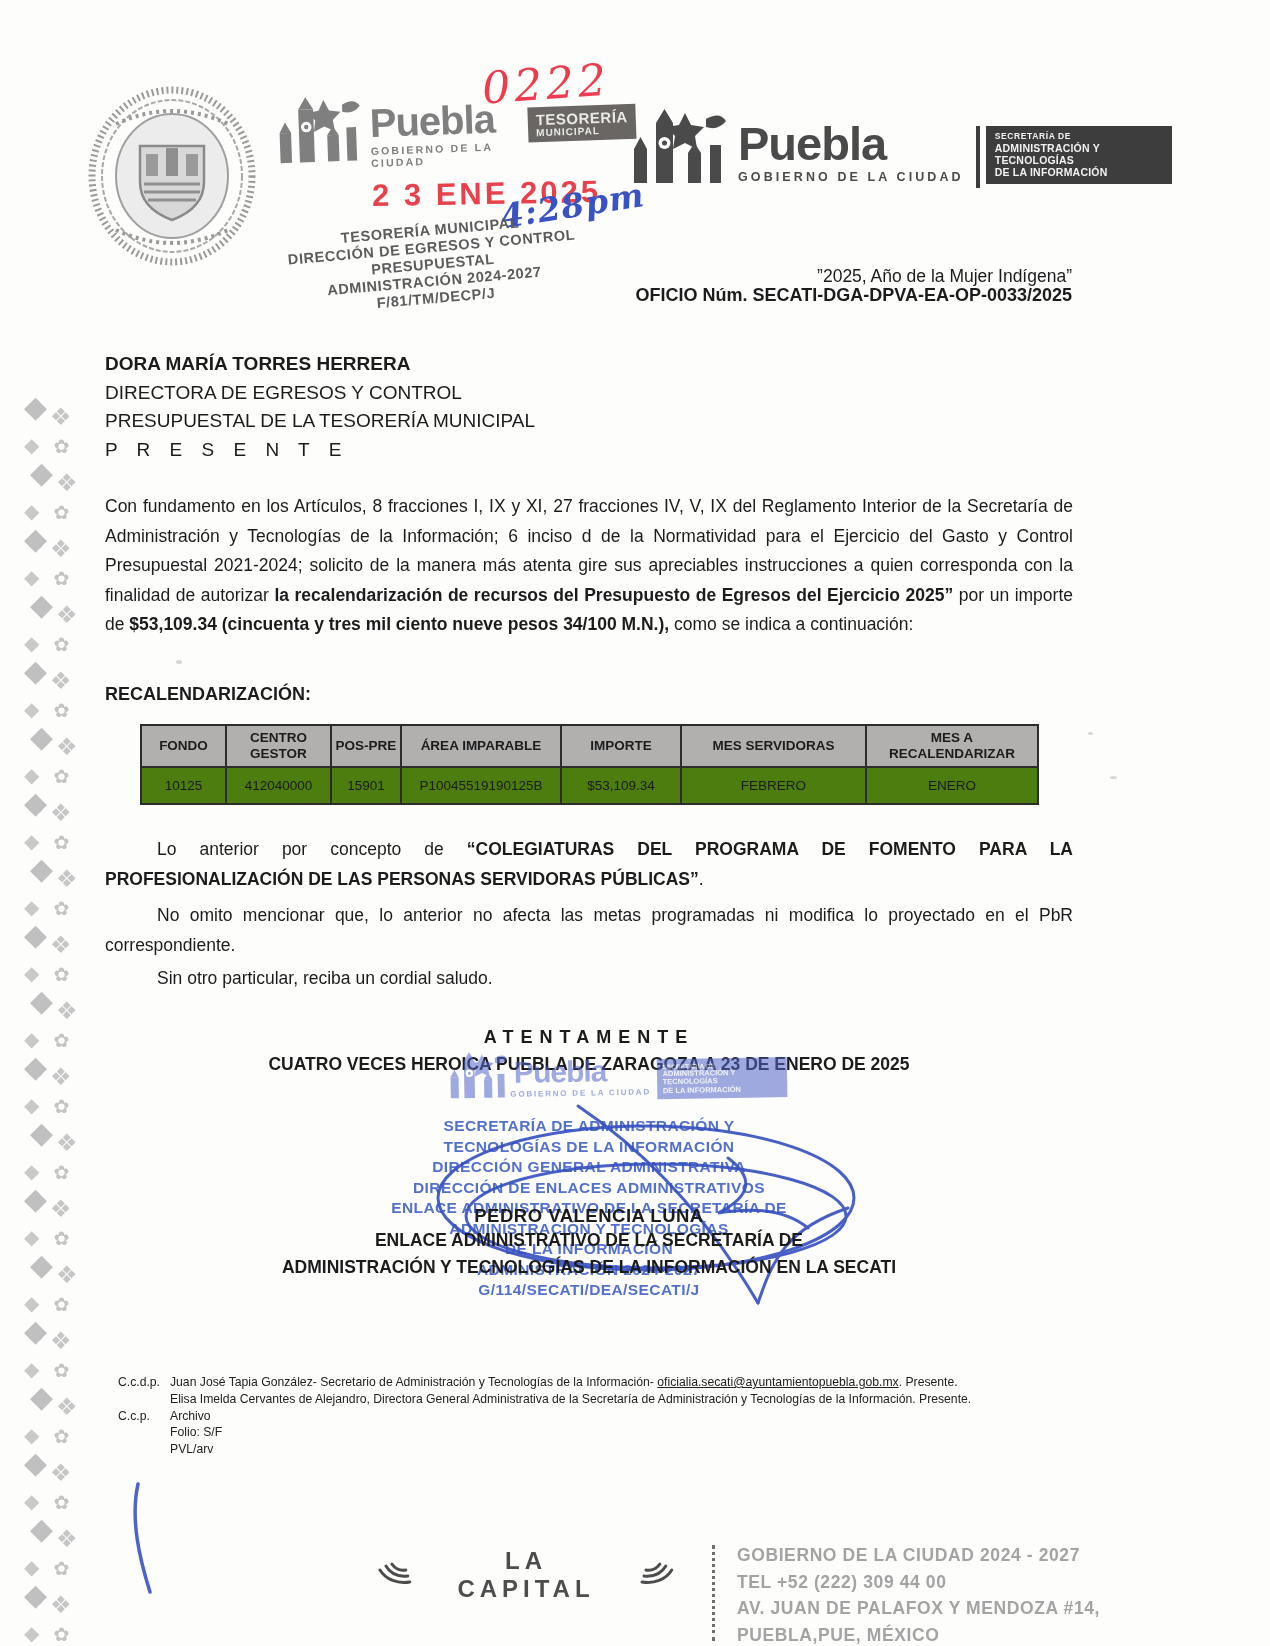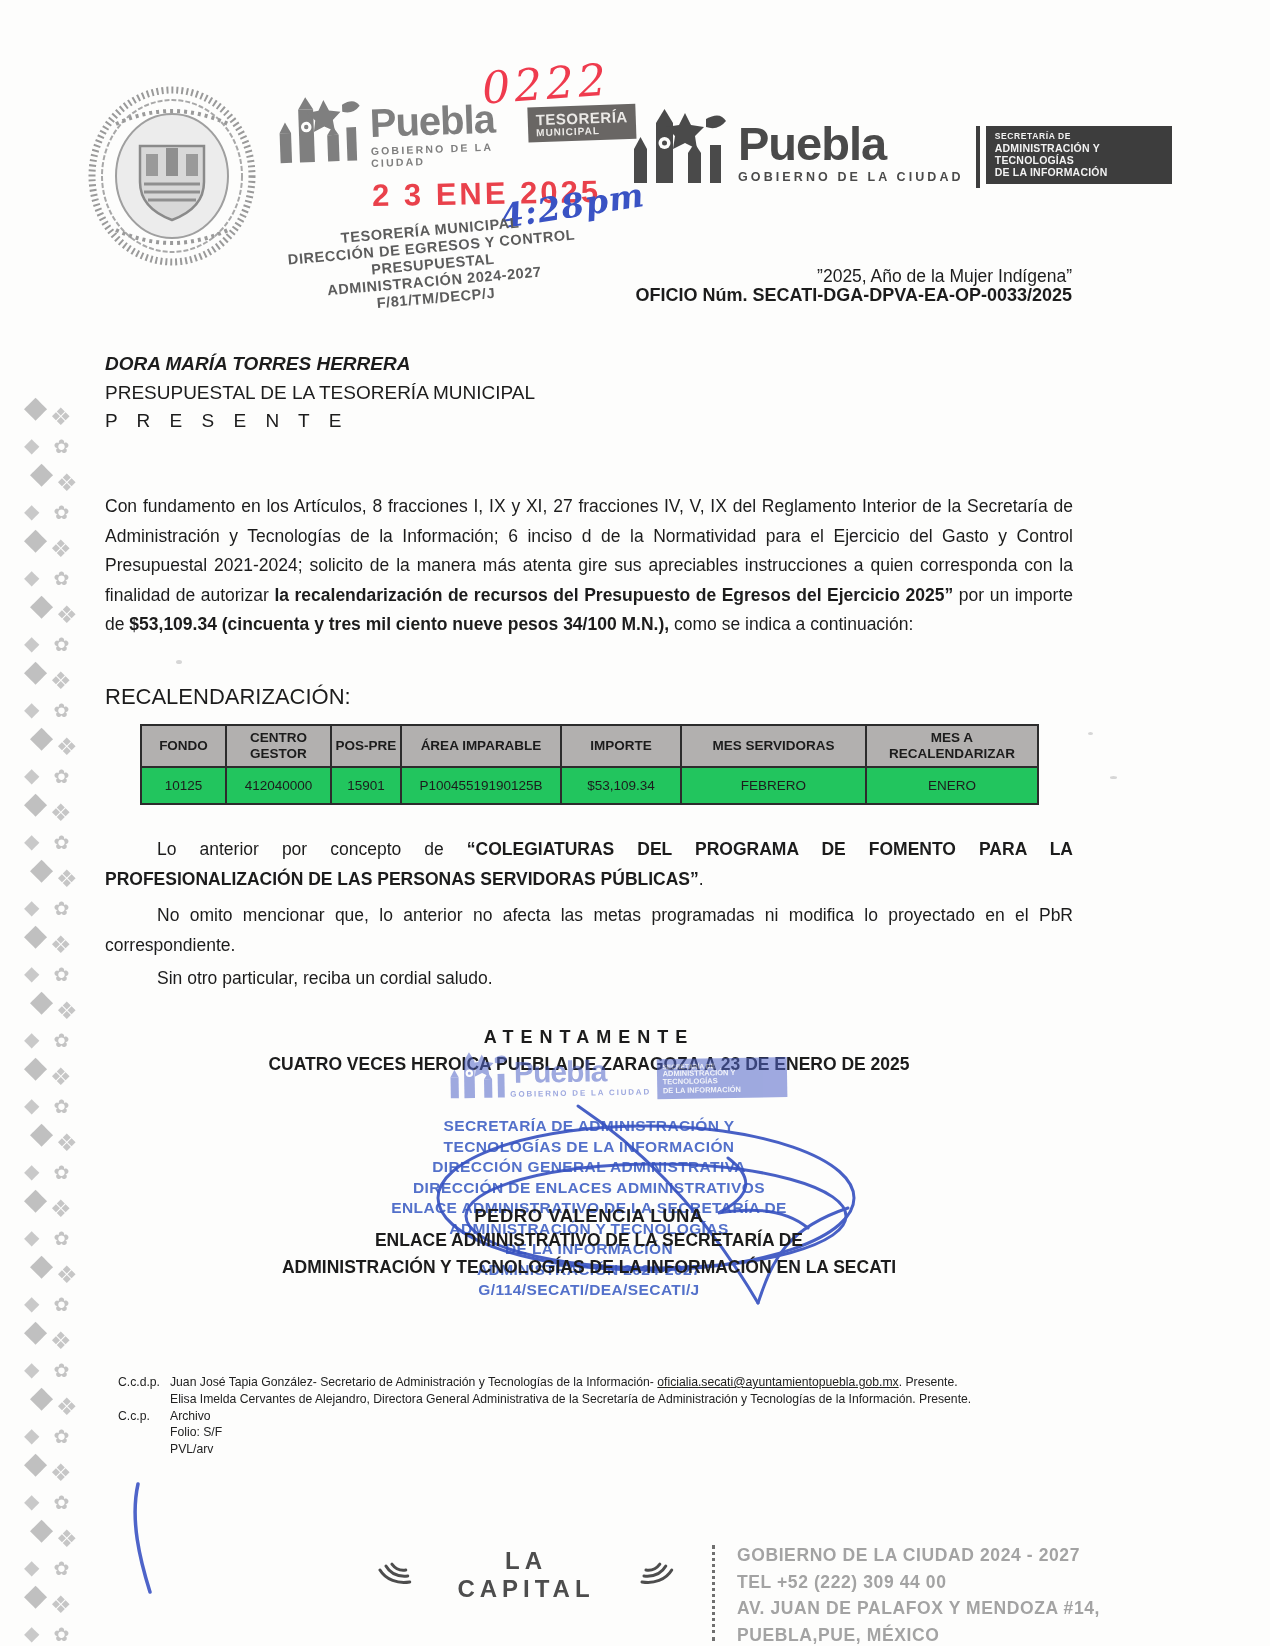--- a/index.html
+++ b/index.html
@@ -55,39 +55,39 @@
   .secati-box{margin-left:6px;margin-top:22px;background:#3d3d3d;color:#f2f2f2;
         padding:6px 9px 6px;line-height:1.15;width:168px;}
   .secati-box .s1{font-size:8.5px;font-weight:700;letter-spacing:.6px;}
   .secati-box .s2{font-size:10.5px;font-weight:700;letter-spacing:.2px;}
 
   .year-legend{position:absolute;right:198px;top:258px;font-size:17.5px;margin-top:8px;}
   .oficio-num{position:absolute;right:198px;top:285px;font-size:18px;font-weight:700;}
 
   
   .addr{position:absolute;left:105px;top:350px;font-size:19px;line-height:28.5px;}
-  .addr .name{font-weight:700;font-style:italic;}
+  .addr .name{font-weight:700;}
   .presente{letter-spacing:7px;}
 
   
   .para{position:absolute;left:105px;width:968px;font-size:17.5px;line-height:29.5px;
         text-align:justify;}
   .p1{top:492px;}
   .p2{top:835px;text-indent:52px;}
   .p3{top:901px;text-indent:52px;}
   .p4{top:964px;text-indent:52px;}
   .b{font-weight:700;}
-  .recal{position:absolute;left:105px;top:684px;font-size:22px;font-weight:400;}
+  .recal{position:absolute;left:105px;top:684px;font-size:18px;font-weight:700;}
 
   
   .tblwrap{position:absolute;left:140px;top:724px;}
   table.recal-t{border-collapse:collapse;table-layout:fixed;width:897px;}
   .recal-t th{background:#b2b0af;border:2px solid #2c2c2c;font-size:13.5px;font-weight:700;
         padding:4px 2px;line-height:1.2;text-align:center;}
-  .recal-t td{background:#22c55e;border:2px solid #2c2c2c;font-size:13.5px;text-align:center;
+  .recal-t td{background:#4d7c0f;border:2px solid #2c2c2c;font-size:13.5px;text-align:center;
         height:31px;padding:2px;}
 
   
   .atent{position:absolute;left:105px;top:1027px;width:968px;text-align:center;
         font-size:18px;font-weight:700;letter-spacing:7px;}
   .placedate{position:absolute;left:105px;top:1054px;width:968px;text-align:center;
         font-size:17.5px;font-weight:700;}
 
   
   .blue-logo-stamp{position:absolute;left:448px;top:1046px;display:flex;align-items:flex-start;
@@ -400,20 +400,21 @@
       <div class="s2">ADMINISTRACIÓN Y TECNOLOGÍAS</div>
       <div class="s2">DE LA INFORMACIÓN</div>
     </div>
   </div>
 
   <div class="year-legend">”2025, Año de la Mujer Indígena”</div>
   <div class="oficio-num">OFICIO Núm. SECATI-DGA-DPVA-EA-OP-0033/2025</div>
 
   <div class="addr">
     <div class="name">DORA MARÍA TORRES HERRERA</div>
+    <div>DIRECTORA DE EGRESOS Y CONTROL</div>
     <div>PRESUPUESTAL DE LA TESORERÍA MUNICIPAL</div>
     <div class="presente">P R E S E N T E</div>
   </div>
 
   <div class="para p1"><span>Con fundamento en los Artículos, 8 fracciones I, IX y XI, 27 fracciones  IV, V, IX del Reglamento Interior de la Secretaría de Administración y Tecnologías de la Información; 6 inciso d de la Normatividad para el Ejercicio del Gasto y Control Presupuestal 2021-2024; solicito de la manera más atenta gire sus apreciables instrucciones a quien corresponda con la finalidad de autorizar  </span><span class="b">la recalendarización de recursos del Presupuesto de Egresos del Ejercicio 2025” </span><span>por un importe de </span><span class="b">$53,109.34 (cincuenta y tres mil ciento nueve pesos 34/100 M.N.),</span><span> como se indica a continuación:</span></div>
   <div class="recal">RECALENDARIZACIÓN:</div>
 
   <div class="tblwrap">
     <table class="recal-t">
       <colgroup>

